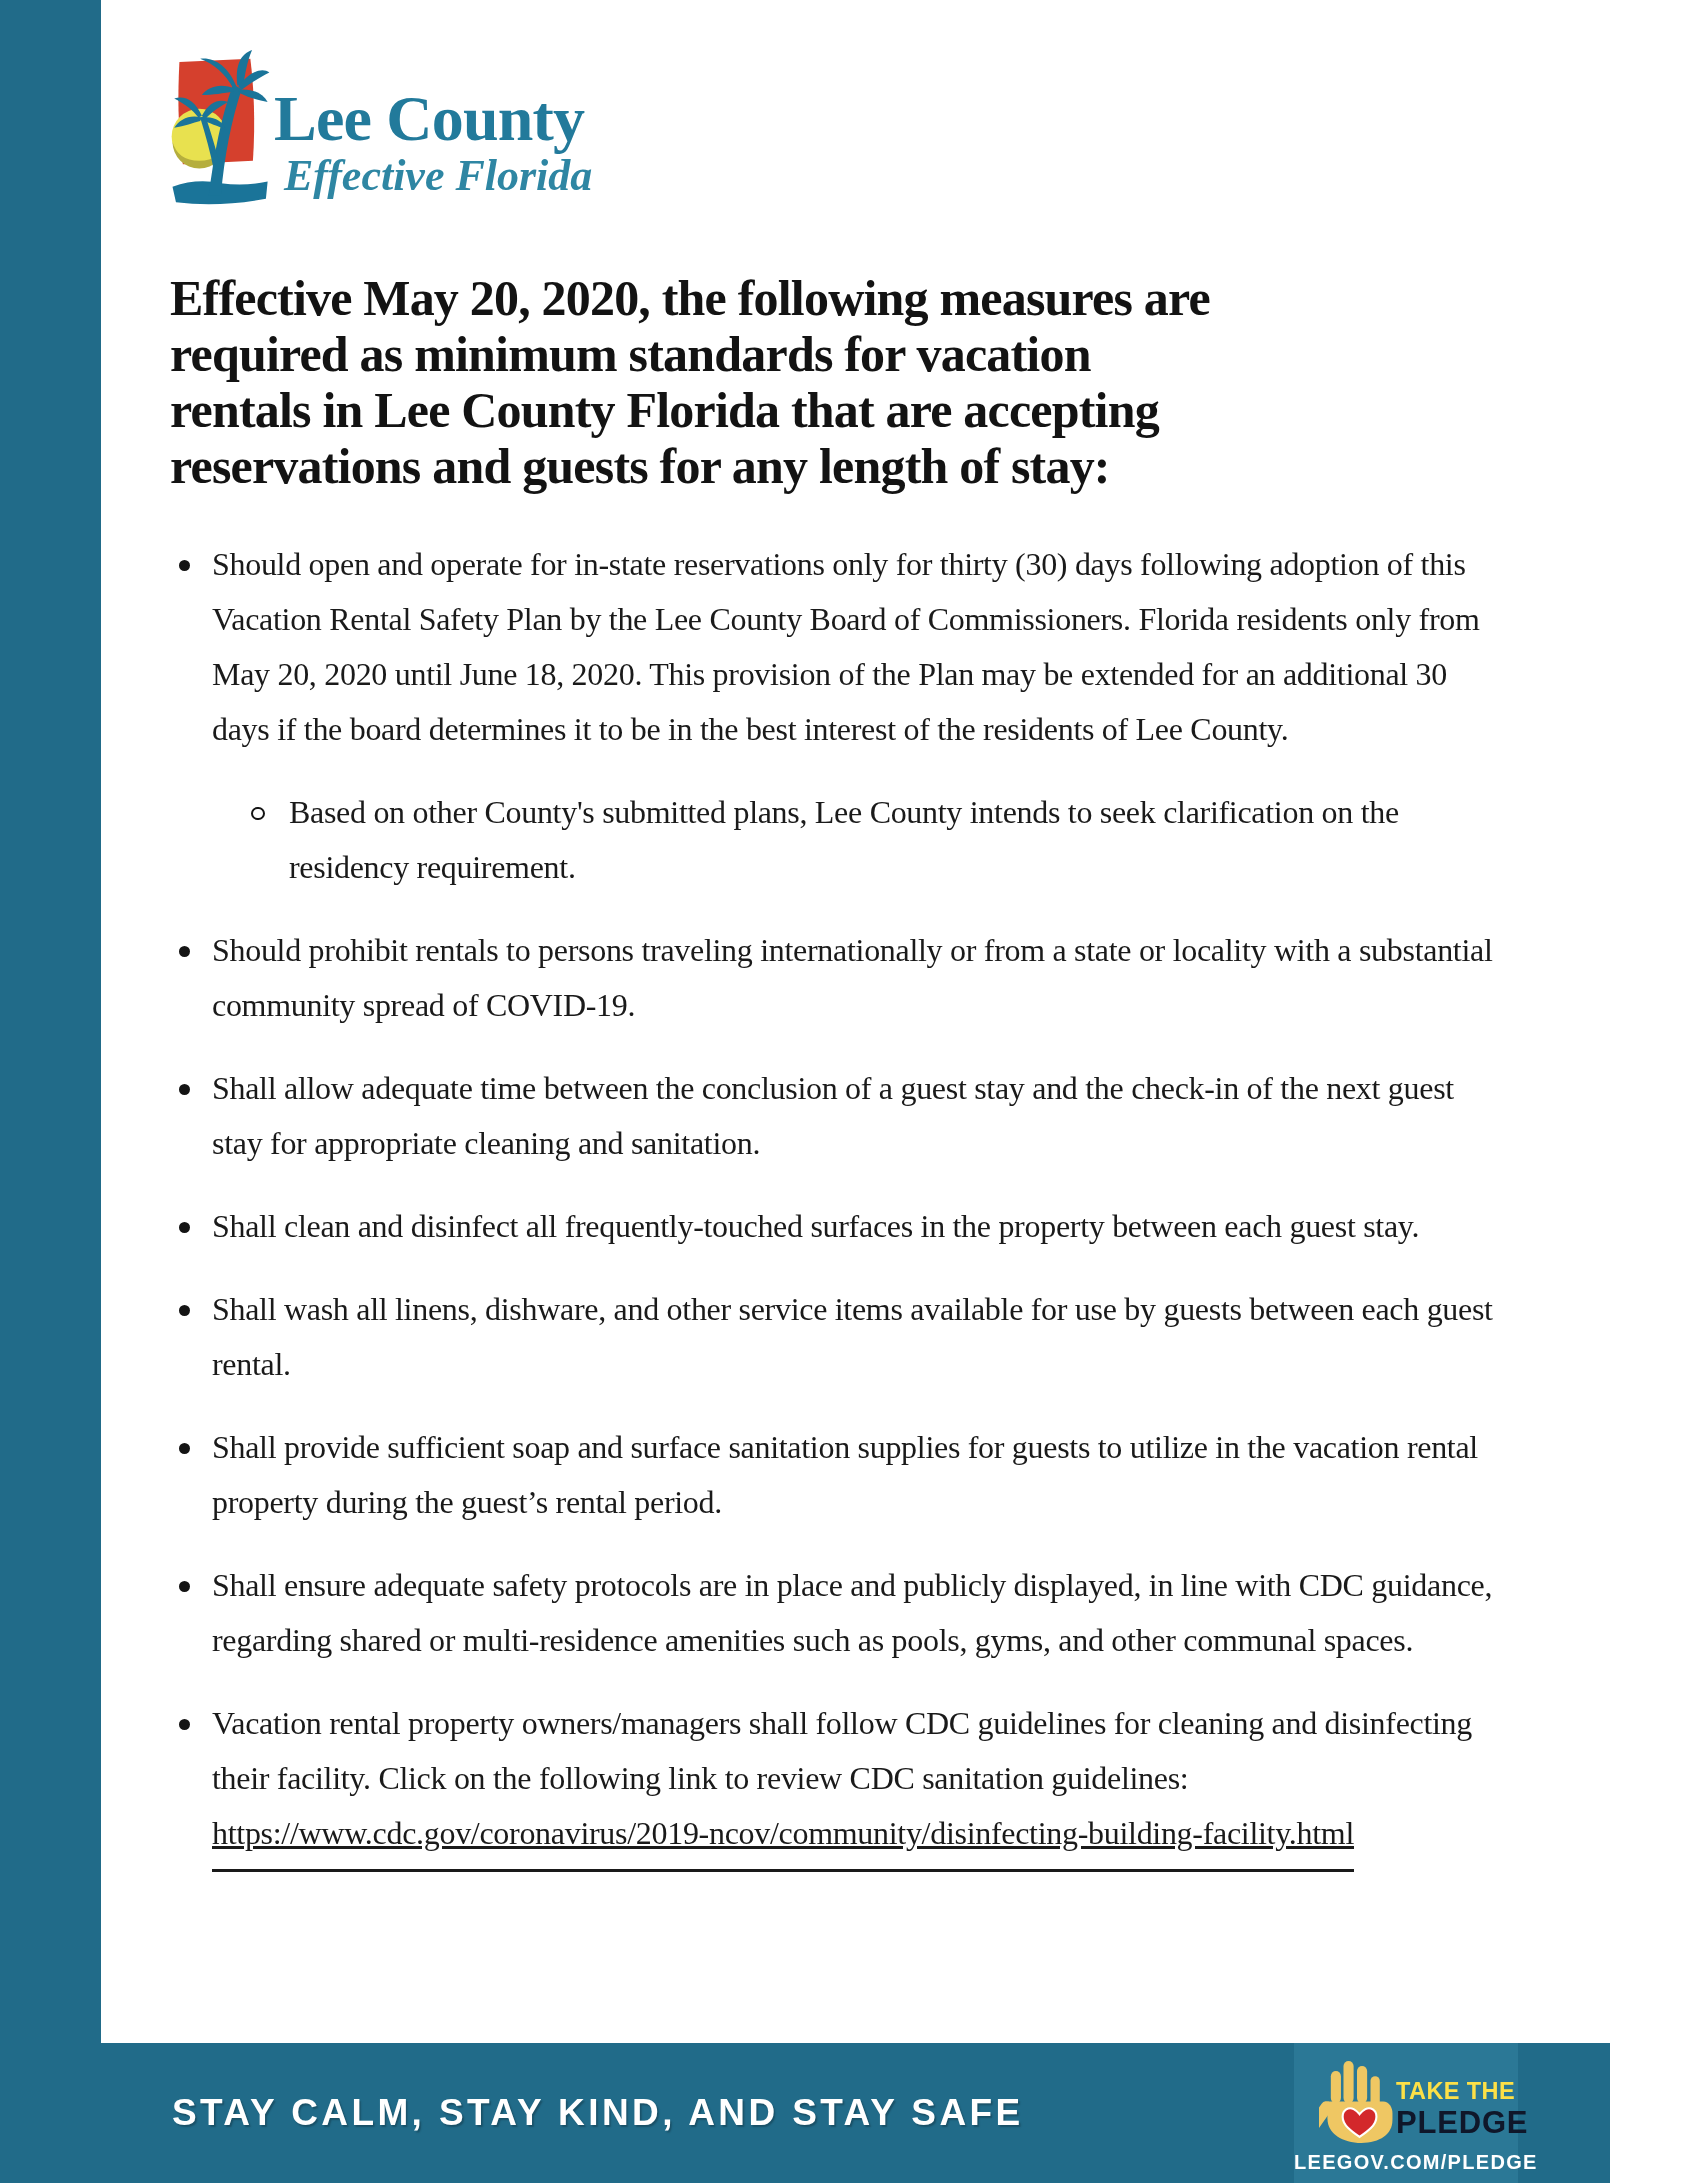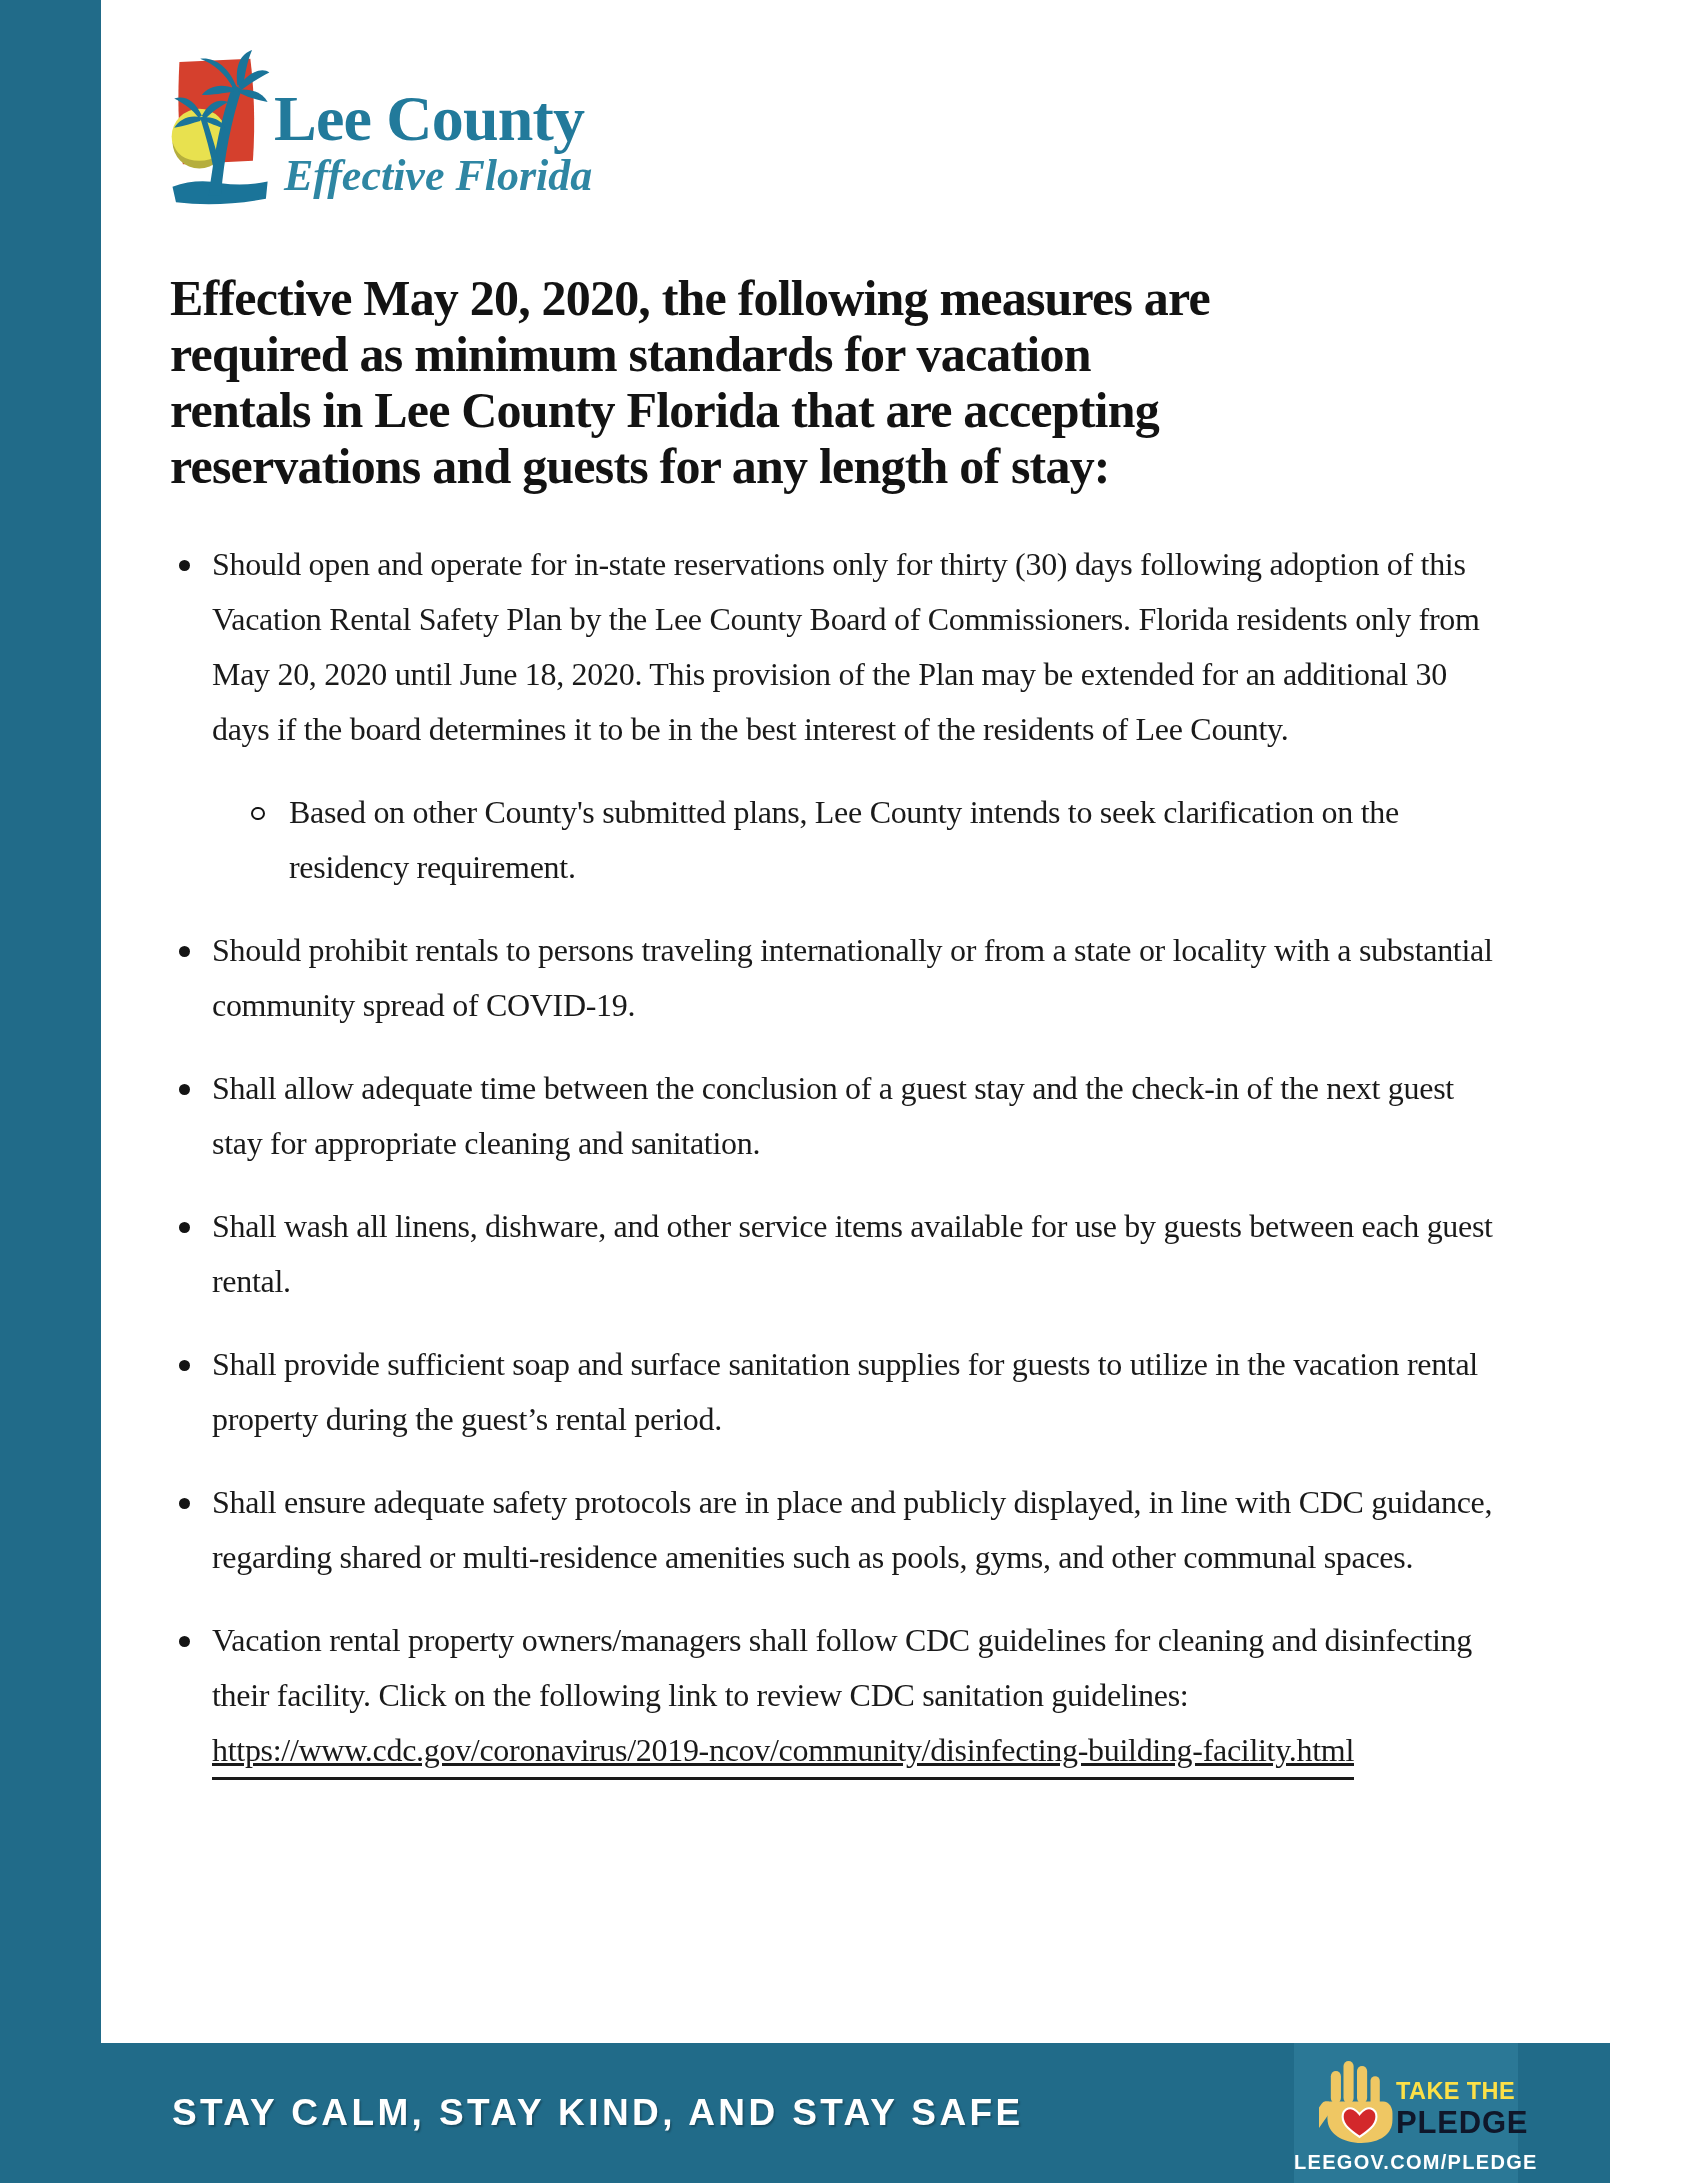--- a/index.html
+++ b/index.html
@@ -47,21 +47,21 @@
     position:absolute; left:7.6px; top:23px; width:11px; height:11px;
     border-radius:50%; background:#141414;
   }
   .ring {
     position:absolute; left:3.4px; top:22px; width:9.2px; height:9.2px;
     border:2.5px solid #141414; border-radius:50%; background:transparent;
   }
   .item p { margin:0; flex:1; }
   .cdc-link {
     color:#1a1a1a; text-decoration:underline;
-    border-bottom:3.4px solid #1a1a1a; padding-bottom:9px;
+    border-bottom:3.4px solid #1a1a1a; padding-bottom:18px;
     word-break:keep-all;
   }
 
   
   .footer-bar {
     position:absolute; left:0; top:2043px; width:1610px; height:140px;
     background:#216B89;
   }
   .footer-msg {
     position:absolute; left:172px; top:0; height:140px;
@@ -155,20 +155,26 @@
       <p>Should prohibit rentals to persons traveling internationally or from a state or locality with a substantial community spread of COVID-19.</p>
     </div>
 
     <div class="item">
       <span class="marker-cell">
           <span class="dot"></span>
         </span>
       <p>Shall allow adequate time between the conclusion of a guest stay and the check-in of the next guest stay for appropriate cleaning and sanitation.</p>
     </div>
 
+    <div class="item">
+      <span class="marker-cell">
+          <span class="dot"></span>
+        </span>
+      <p>Shall clean and disinfect all frequently-touched surfaces in the property between each guest stay.</p>
+    </div>
 
     <div class="item">
       <span class="marker-cell">
           <span class="dot"></span>
         </span>
       <p>Shall wash all linens, dishware, and other service items available for use by guests between each guest rental.</p>
     </div>
 
     <div class="item">
       <span class="marker-cell">

